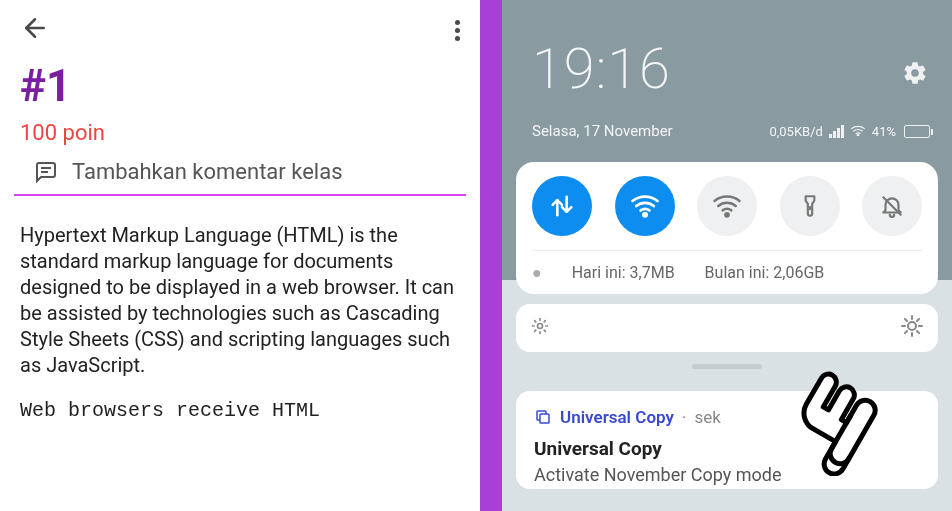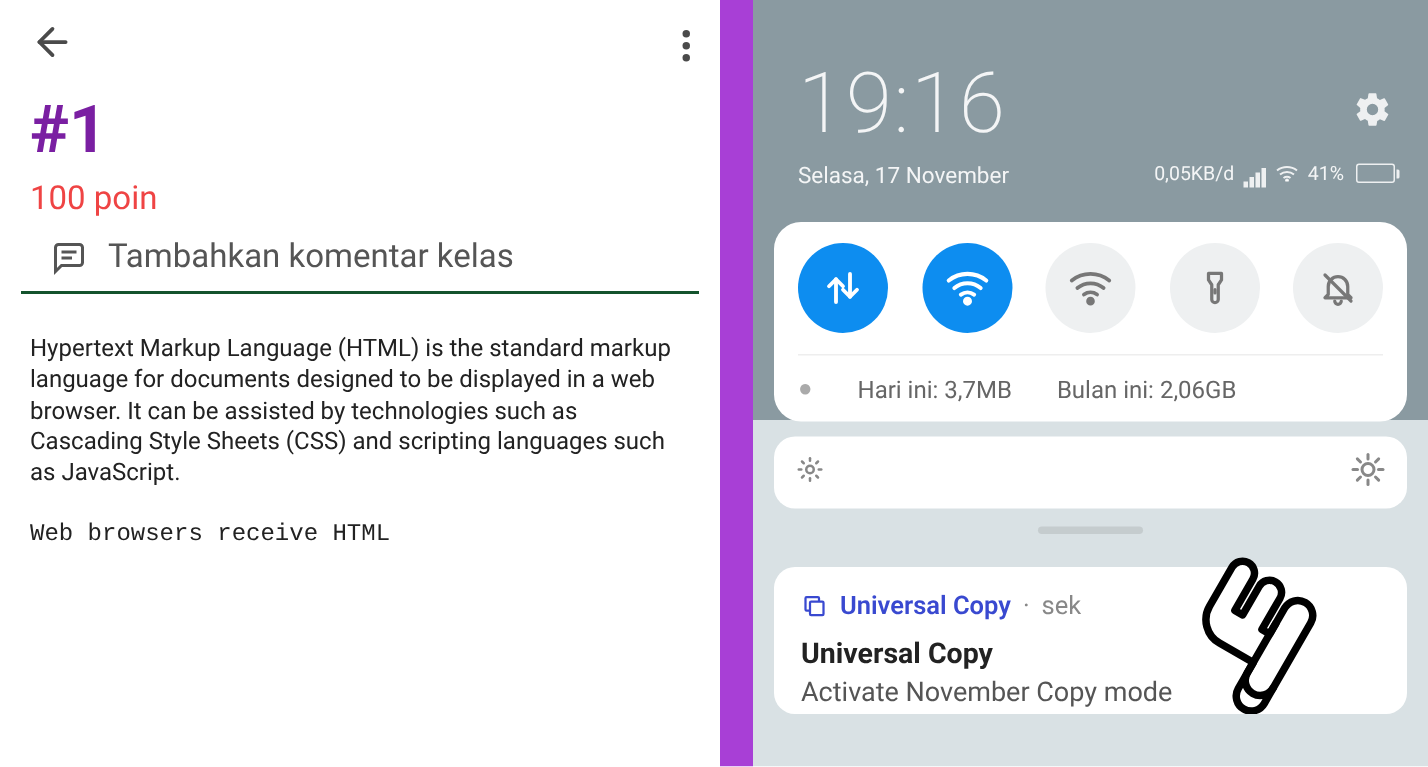--- a/index.html
+++ b/index.html
@@ -53,31 +53,31 @@
     font-size: 22px;
     color: #ef4444;
     padding: 0 20px 14px 20px;
   }
   .comment-row {
     display: flex;
     align-items: center;
     gap: 14px;
     padding: 0 20px 10px 20px;
     margin: 0 14px 14px 14px;
-    border-bottom: 2px solid #14532d;
+    border-bottom: 2px solid #d946ef;
   }
   .comment-icon {
     width: 24px; height: 24px;
   }
   .comment-text {
     font-size: 22px;
     color: #555;
   }
   .body-text {
-    font-size: 16px;
+    font-size: 20px;
     line-height: 1.3;
     color: #222;
     padding: 12px 20px 0 20px;
   }
   .body-text p { margin-bottom: 20px; }
   .body-text p.cut { white-space: nowrap; overflow: hidden; font-family: Liberation Mono, monospace; }
 
   
   .status-area {
     padding: 36px 22px 10px 30px;
@@ -92,25 +92,26 @@
   .gear {
     position: absolute;
     right: 24px;
     top: 60px;
     color: rgba(255,255,255,0.85);
   }
   .date-row {
     display: flex;
     align-items: center;
     justify-content: space-between;
-    margin-top: 6px;
+    margin-top: 20px;
     font-size: 15px;
   }
   .status-icons {
     display: flex;
+    align-items: center;
     gap: 6px;
     font-size: 13px;
   }
   .bars { display:inline-flex; align-items:flex-end; gap:1px; }
   .bars span { width:3px; background:rgba(255,255,255,0.85); }
   .bars span:nth-child(1){height:4px} .bars span:nth-child(2){height:7px}
   .bars span:nth-child(3){height:10px} .bars span:nth-child(4){height:13px}
   .wifi-mini { display:inline-block; }
   .battery {
     width: 26px; height: 13px; border: 1.5px solid rgba(255,255,255,0.85);

